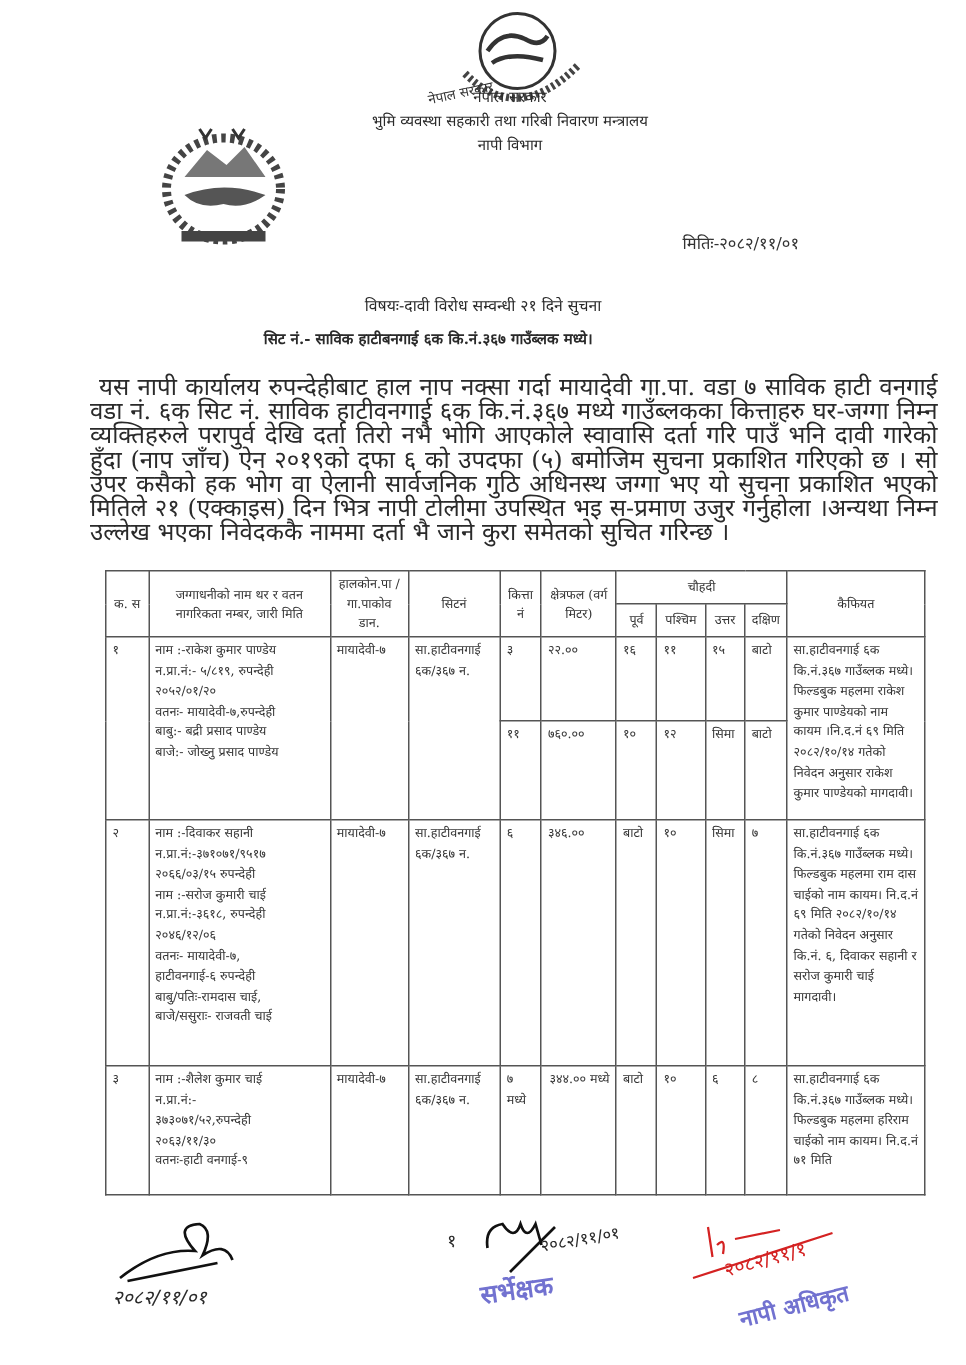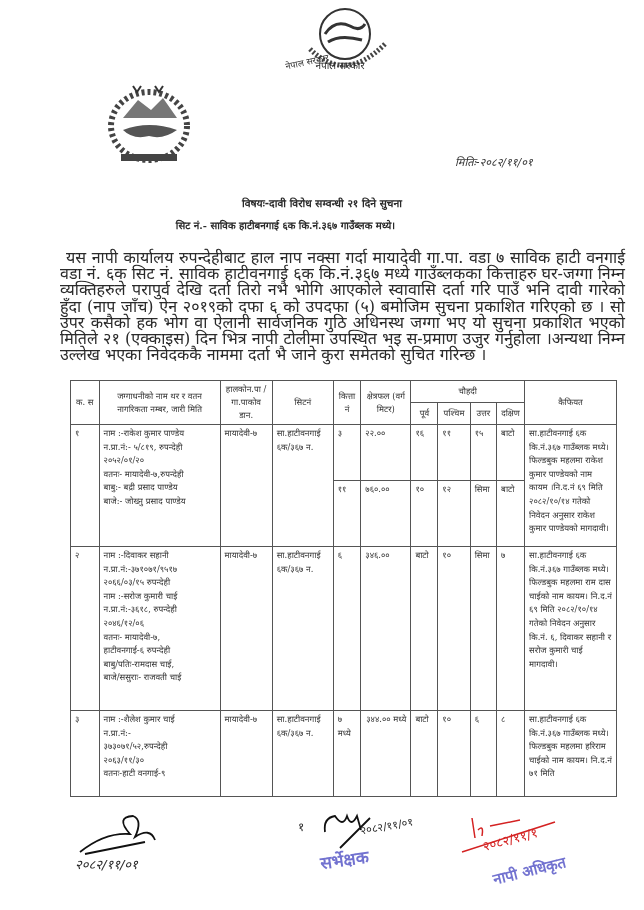--- a/index.html
+++ b/index.html
@@ -2,22 +2,22 @@
 <html><head>
 <meta charset="utf-8">
 <style>
   html, body { margin:0; padding:0; background:#ffffff; }
   body { width:644px; height:910px; position:relative; overflow:hidden;
          font-family: "DejaVu Serif", "Liberation Serif", serif; color:#2a2a2a; }
   .abs { position:absolute; }
   .seal-left { left:93px; top:78px; width:112px; height:90px; }
   .seal-top { left:290px; top:4px; width:110px; height:80px; }
   .header-block { left:180px; width:320px; text-align:center; font-size:10px; line-height:16px; }
-  .date { left:455px; top:154px; font-size:11px; color:#333;font-style:italic; }
-  .subject { left:0; width:644px; top:196px; text-align:center; font-size:10.5px;font-weight:bold; }
+  .date { left:455px; top:154px; font-size:11px; color:#333; }
+  .subject { left:0; width:644px; top:196px; text-align:center; font-size:10.5px; }
   .subline { left:0; width:571px; top:218px; text-align:center; font-size:10px; }
   .body-text { left:60px; width:565px; top:250px; font-size:16px; line-height:16.2px;
                text-align:justify; text-indent:6px; }
   table.grid { position:absolute; left:70px; top:380px; width:547px; border-collapse:collapse;
                font-size:8.4px; line-height:13.6px; color:#333; }
   table.grid td, table.grid th { border:1px solid #555; padding:2px 4px; vertical-align:top; font-weight:normal; }
   table.grid th { text-align:center; vertical-align:middle; line-height:13px; }
   .u { }
   .center { text-align:right; }
   .sig { font-family: "DejaVu Sans", sans-serif; }
@@ -42,20 +42,22 @@
     <ellipse cx="56" cy="48" rx="38" ry="34" fill="none" stroke="#444" stroke-width="6" stroke-dasharray="3 3"></ellipse>
     <path d="M30 40 L45 22 L58 32 L70 20 L84 40 Z" fill="#777"></path>
     <path d="M30 52 Q56 42 84 52 Q70 62 56 58 Q40 62 30 52 Z" fill="#555"></path>
     <rect x="28" y="76" width="56" height="7" fill="#444"></rect>
     <path d="M40 8 L44 14 L48 8 M62 8 L66 14 L70 8" stroke="#333" fill="none" stroke-width="2"></path>
   </svg>
 </div>
 
 <div class="abs header-block" style="top:58px;">
   <div>नेपाल सरकार</div>
+  <div>भुमि व्यवस्था सहकारी तथा गरिबी निवारण मन्त्रालय</div>
+  <div>नापी विभाग</div>
 </div>
 
 <div class="abs date">मितिः-२०८२/११/०१</div>
 <div class="abs subject">विषयः-दावी विरोध सम्वन्धी २१ दिने सुचना</div>
 <div class="abs subline" style="font-weight:bold;">सिट नं.- साविक हाटीबनगाई ६क कि.नं.३६७ गाउँब्लक मध्ये।</div>
 <div class="abs body-text">यस नापी कार्यालय रुपन्देहीबाट हाल नाप नक्सा गर्दा मायादेवी गा.पा. वडा ७ साविक हाटी वनगाई वडा नं. ६क सिट नं. साविक हाटीवनगाई ६क कि.नं.३६७ मध्ये गाउँब्लकका कित्ताहरु घर-जग्गा निम्न व्यक्तिहरुले परापुर्व देखि दर्ता तिरो नभै भोगि आएकोले स्वावासि दर्ता गरि पाउँ भनि दावी गारेको हुँदा (नाप जाँच) ऐन २०१९को दफा ६ को उपदफा (५) बमोजिम सुचना प्रकाशित गरिएको छ । सो उपर कसैको हक भोग वा ऐलानी सार्वजनिक गुठि अधिनस्थ जग्गा भए यो सुचना प्रकाशित भएको मितिले २१ (एक्काइस) दिन भित्र नापी टोलीमा उपस्थित भइ स-प्रमाण उजुर गर्नुहोला ।अन्यथा निम्न उल्लेख भएका निवेदककै नाममा दर्ता भै जाने कुरा समेतको सुचित गरिन्छ ।</div>
 
 <table class="grid">
   <colgroup>
     <col style="width:31px">

